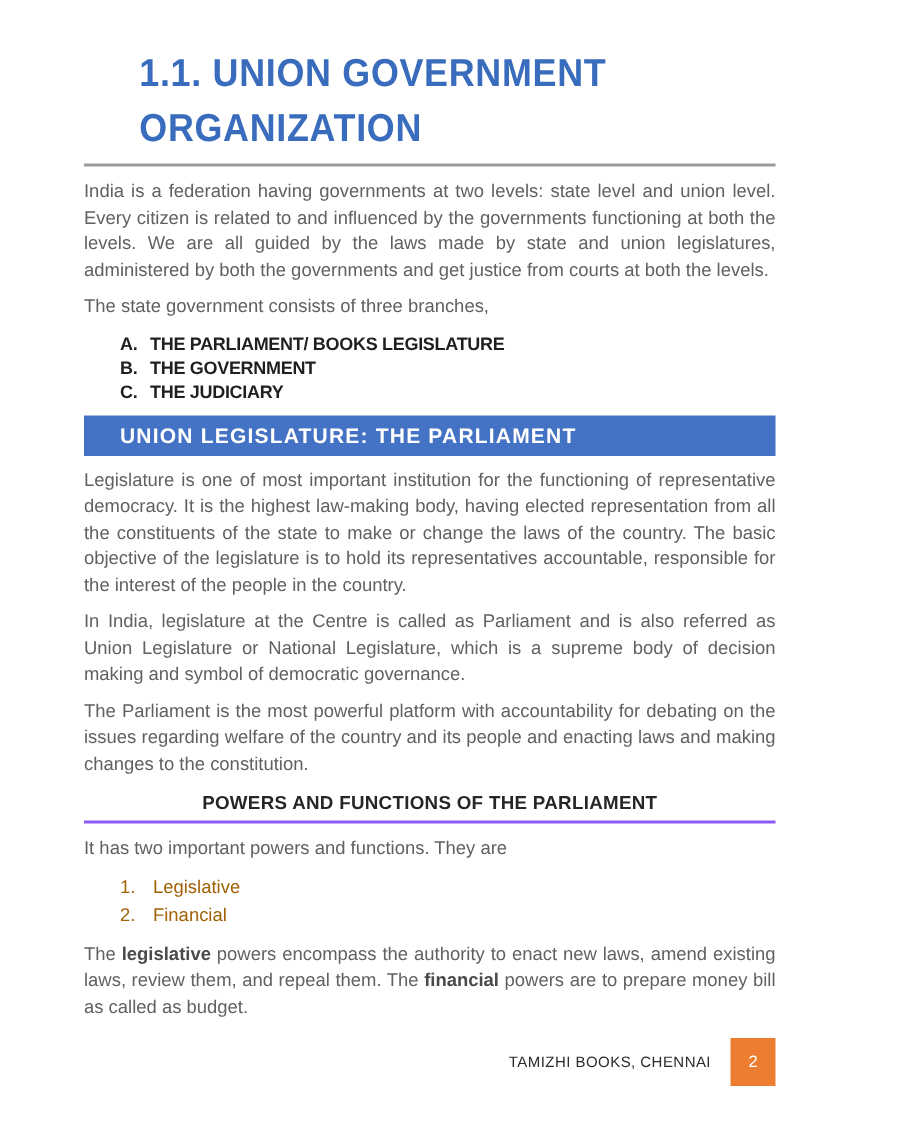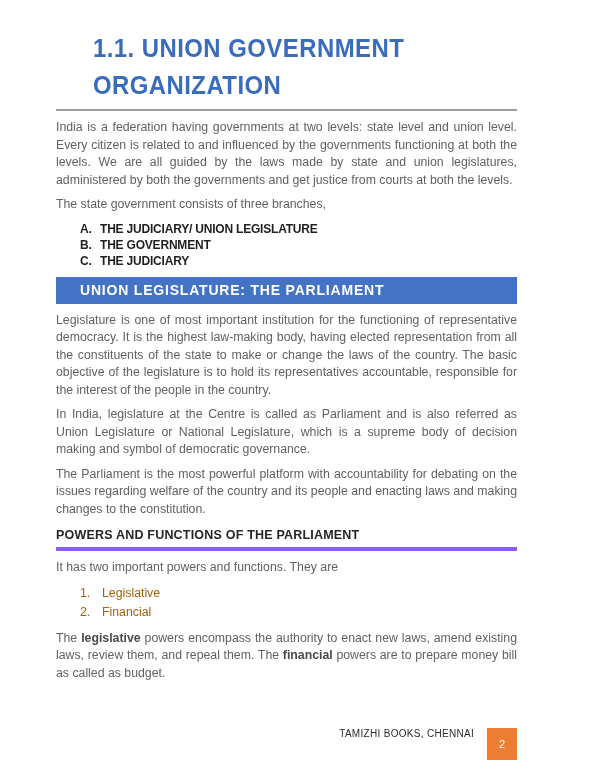--- a/index.html
+++ b/index.html
@@ -69,42 +69,44 @@
     margin: 6px 0 8px 0;
     white-space: nowrap;
   }
 
   
   .subheading {
     color: #262626;
     font-weight: bold;
     font-size: 12.5px;
     letter-spacing: 0.2px;
-    border-bottom: 4px solid #8b5cf6;
+    border-bottom: 2px solid #8b5cf6;
     padding-bottom: 5px;
     margin: 10px 0 8px 0;
+    text-align: center;
   }
 
   
   .num-list {
     list-style: none;
     margin: 2px 0 7px 24px;
     padding: 0;
     color: #a16207;
     font-size: 12.3px;
     line-height: 19.5px;
   }
   .num-marker { display: inline-block; width: 22px; }
 
   
   .footer {
     position: absolute;
     right: 83px;
-    top: 728px;
+    top: 692px;
     display: flex;
+    align-items: center;
   }
   .publisher {
     font-size: 10px;
     color: #2b2b2b;
     letter-spacing: 0.3px;
     margin-right: 13px;
     white-space: nowrap;
   }
   .page-badge {
     width: 30px; height: 32px;
@@ -125,21 +127,21 @@
     <span class="title-line">1.1. UNION GOVERNMENT</span>
     <span class="title-line">ORGANIZATION</span>
   </h1>
   <div class="title-rule"></div>
 
   <p class="body-para">India is a federation having governments at two levels: state level and union level. Every citizen is related to and influenced by the governments functioning at both the levels. We are all guided by the laws made by state and union legislatures, administered by both the governments and get justice from courts at both the levels.</p>
   <p class="body-para">The state government consists of three branches,</p>
 
   <ol class="branch-list">
     <li>
-      <span class="branch-marker">A.</span><span>THE JUDICIARY/ UNION LEGISLATURE</span>
+      <span class="branch-marker">A.</span><span>THE PARLIAMENT/ BOOKS LEGISLATURE</span>
     </li>
     <li>
       <span class="branch-marker">B.</span><span>THE GOVERNMENT</span>
     </li>
     <li>
       <span class="branch-marker">C.</span><span>THE JUDICIARY</span>
     </li>
   </ol>
 
   <div class="section-banner">UNION LEGISLATURE: THE PARLIAMENT</div>

